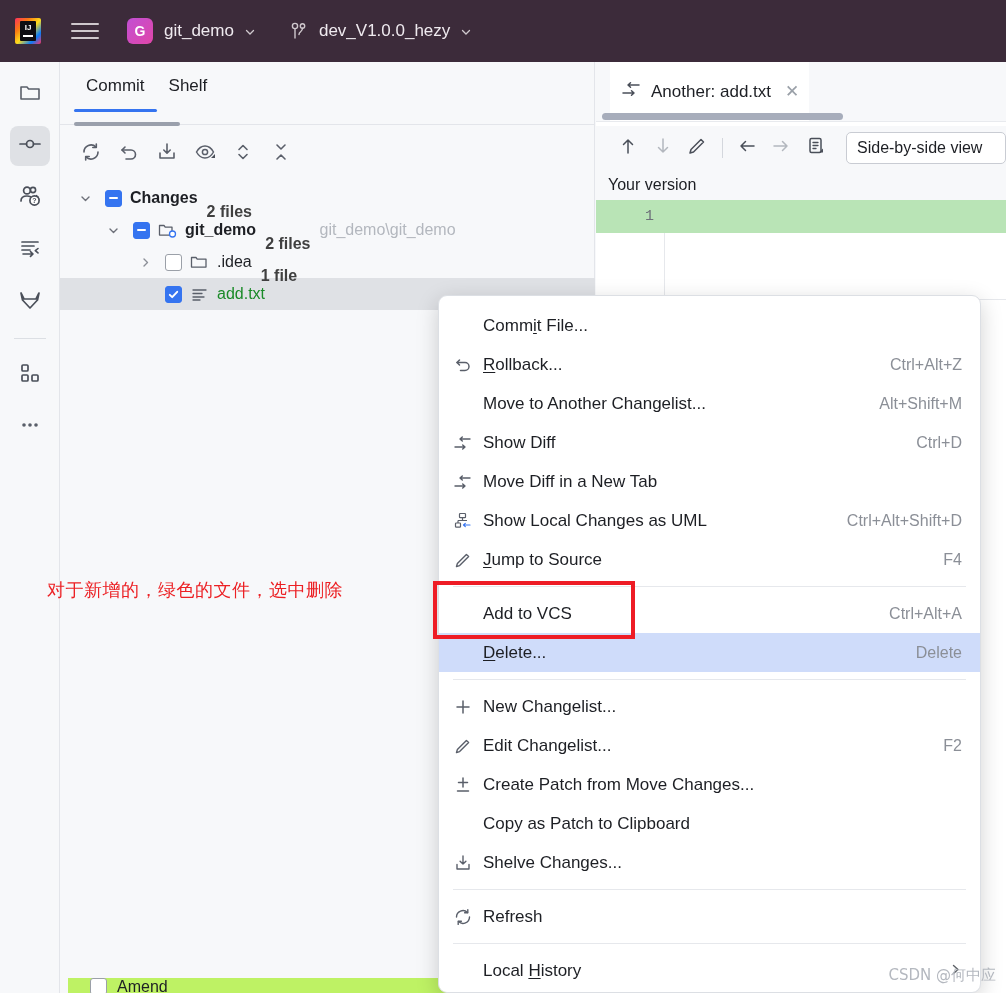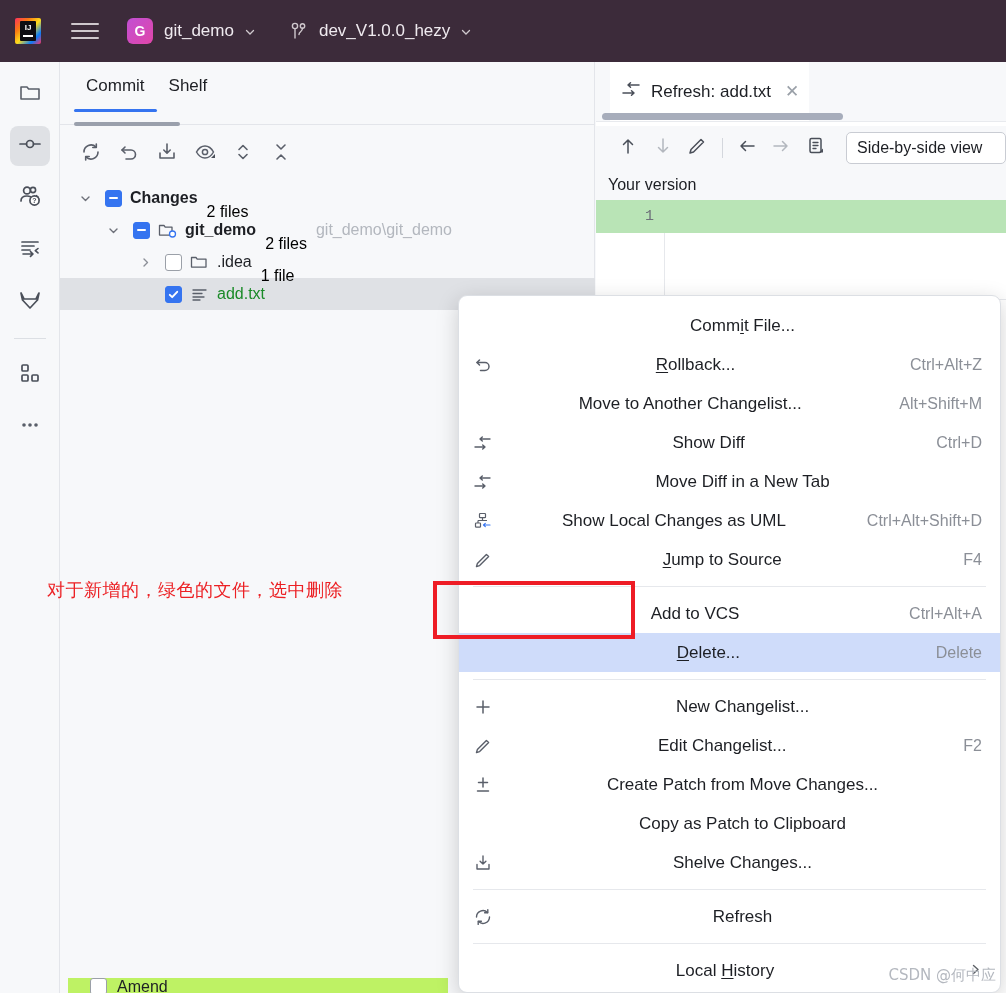--- a/index.html
+++ b/index.html
@@ -130,21 +130,21 @@
     border:1.5px solid #9ba0a8; background:#fff; margin-right:8px;
   }
   .cbx.checked{ background:#3574f0; border-color:#3574f0; }
   .cbx.partial{ background:#3574f0; border-color:#3574f0; }
   .cbx.partial::after{ content:""; width:9px; height:2px; background:#fff; border-radius:1px;}
   .cbx.checked svg{ display:block; }
   .ficon{ width:20px; height:18px; margin-right:7px; flex:0 0 auto; display:flex; align-items:center;}
   .nm{ font-weight:bold; color:#1d1f24; }
   .nm.plain{ font-weight:normal; }
   .nm.green{ color:#1a8a28; font-weight:normal; }
-  .cnt{ color:#000000; margin-left:9px; font-weight:normal;margin-top:28px; }
+  .cnt{ color:#404040; margin-left:9px; font-weight:bold;margin-top:28px; }
   .path{ color:#b3b7be; margin-left:9px; font-weight:normal; }
 
   
   #annot{
     position:absolute; left:47px; top:578px; font-size:18px; color:#ec2024;
     font-family:"DejaVu Sans", sans-serif; white-space:nowrap; letter-spacing:.5px;
   }
   
   #amend-row{
     position:absolute; left:68px; top:978px; width:380px; height:15px;
@@ -218,24 +218,24 @@
   }
   #gutterwrap .vline{
     position:absolute; left:68px; top:33px; width:1px; height:67px; background:#e6e8ec;
   }
   #gutterwrap .bottomline{
     position:absolute; left:0; top:99px; width:410px; height:1px; background:#e6e8ec;
   }
 
   
   #ctxmenu{
-    position:absolute; left:458px; top:295px; width:543px; height:698px;
+    position:absolute; left:438px; top:295px; width:543px; height:698px;
     background:#fff; border:1px solid #dcdfe4; border-radius:9px;
     box-shadow:0 6px 22px rgba(0,0,0,.18);
-    padding:10px 0 0 0; overflow:hidden;text-align:center;
+    padding:10px 0 0 0; overflow:hidden;
   }
   .mi{
     display:flex; align-items:center; height:39px; padding:0 18px 0 14px;
     font-size:17px; color:#1d1f24; cursor:pointer; white-space:nowrap;
   }
   .mi.highlight{ background:#cfdcfa; }
   .mi .mico{ width:30px; height:20px; display:flex; align-items:center; flex:0 0 auto; }
   .mi .mlabel{ flex:1 1 auto; }
   .mi .mkey{ color:#8b8f97; font-size:16px; margin-left:22px; flex:0 0 auto; }
   .mi .subarrow{ color:#5c6066; font-size:16px; margin-left:22px; flex:0 0 auto; }
@@ -514,21 +514,21 @@
 
 <div id="diffpanel">
   <div id="diff-tabbar">
     <div class="difftab">
       <span>
         <svg width="22" height="20" viewBox="0 0 22 20">
           <path d="M3 14 H14 M11.5 11.7 L14 14 L11.5 16.3" fill="none" stroke="#4a4f59" stroke-width="1.5" stroke-linecap="round" stroke-linejoin="round"></path>
           <path d="M19 6 H8 M10.5 3.7 L8 6 L10.5 8.3" fill="none" stroke="#4a4f59" stroke-width="1.5" stroke-linecap="round" stroke-linejoin="round"></path>
         </svg>
       </span>
-      <span class="lbl">Refresh: add.txt</span>
+      <span class="lbl">Another: add.txt</span>
       <span class="closex">✕</span>
     </div>
   </div>
 </div>
 
 <div id="difftab-scroll">
   <div class="line"></div>
   <div class="bar"></div>
 </div>
 

